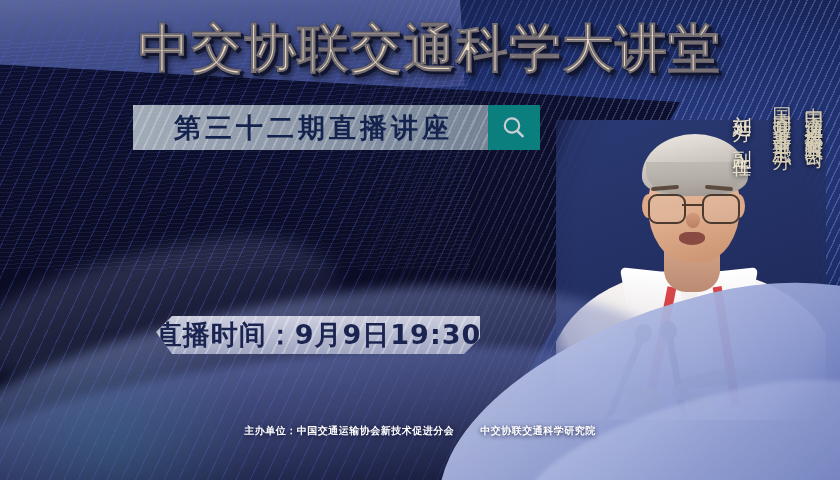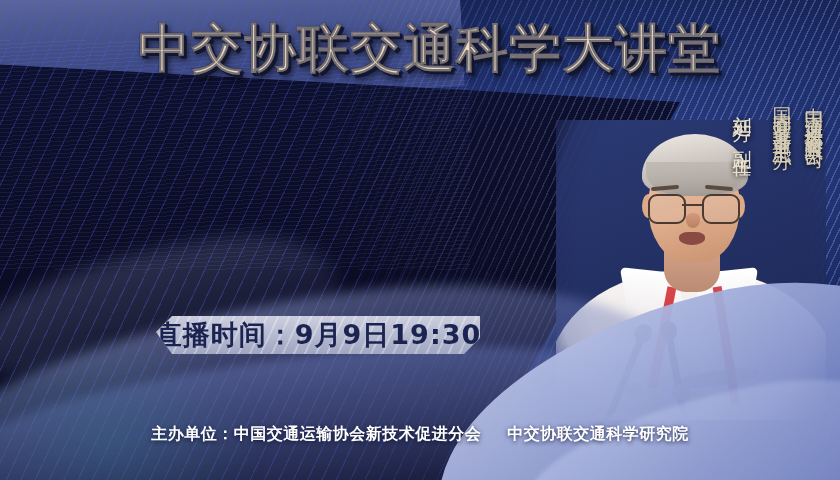--- a/index.html
+++ b/index.html
@@ -323,21 +323,21 @@
     font-size:19px;letter-spacing:4px;font-weight:500;
     color:#e8e1cf;
     text-shadow:0 1px 5px rgba(0,0,0,.75);
   }
 
   
   .footer{
     position:absolute;left:0;right:0;top:424px;
     text-align:center;
     color:#ffffff;
-    font-size:16px;font-weight:700;letter-spacing:.5px;
+    font-size:10px;font-weight:700;letter-spacing:.5px;
     font-family:"DejaVu Sans","Liberation Sans",sans-serif;
     text-shadow:0 1px 4px rgba(10,15,50,.85);
   }
   .footer .gap{display:inline-block;width:26px;}
 </style>
 </head>
 <body>
 
 <div id="poster">
 
@@ -387,20 +387,31 @@
 
   <div class="ribbon ribbon-e"></div>
   <div class="ribbon ribbon-a"></div>
   <div class="ribbon ribbon-b"></div>
   <div class="ribbon ribbon-c"></div>
   <div class="ribbon ribbon-d"></div>
   <div class="glow-bl"></div>
 
   <div class="main-title">中交协联交通科学大讲堂</div>
 
+  <div class="sub-bar">
+    <div class="sub-bar-text">
+      <span>第三十二期直播讲座</span>
+    </div>
+    <div class="sub-search">
+      <svg width="28" height="28" viewBox="0 0 28 28">
+        <circle cx="12" cy="11.5" r="7.2" fill="none" stroke="#c9cfd4" stroke-width="2.2"></circle>
+        <line x1="17.2" y1="16.8" x2="22.6" y2="22.2" stroke="#c9cfd4" stroke-width="2.6" stroke-linecap="round"></line>
+      </svg>
+    </div>
+  </div>
 
 
   <div class="time-badge">
     <span>直播时间：9月9日19:30</span>
   </div>
 
   <div class="v-col v-company">中国交通建设股份有限公司</div>
   <div class="v-col v-dept">国内直营业务事业部总工办</div>
   <div class="v-col v-person">刘延芳　副主任</div>
 

